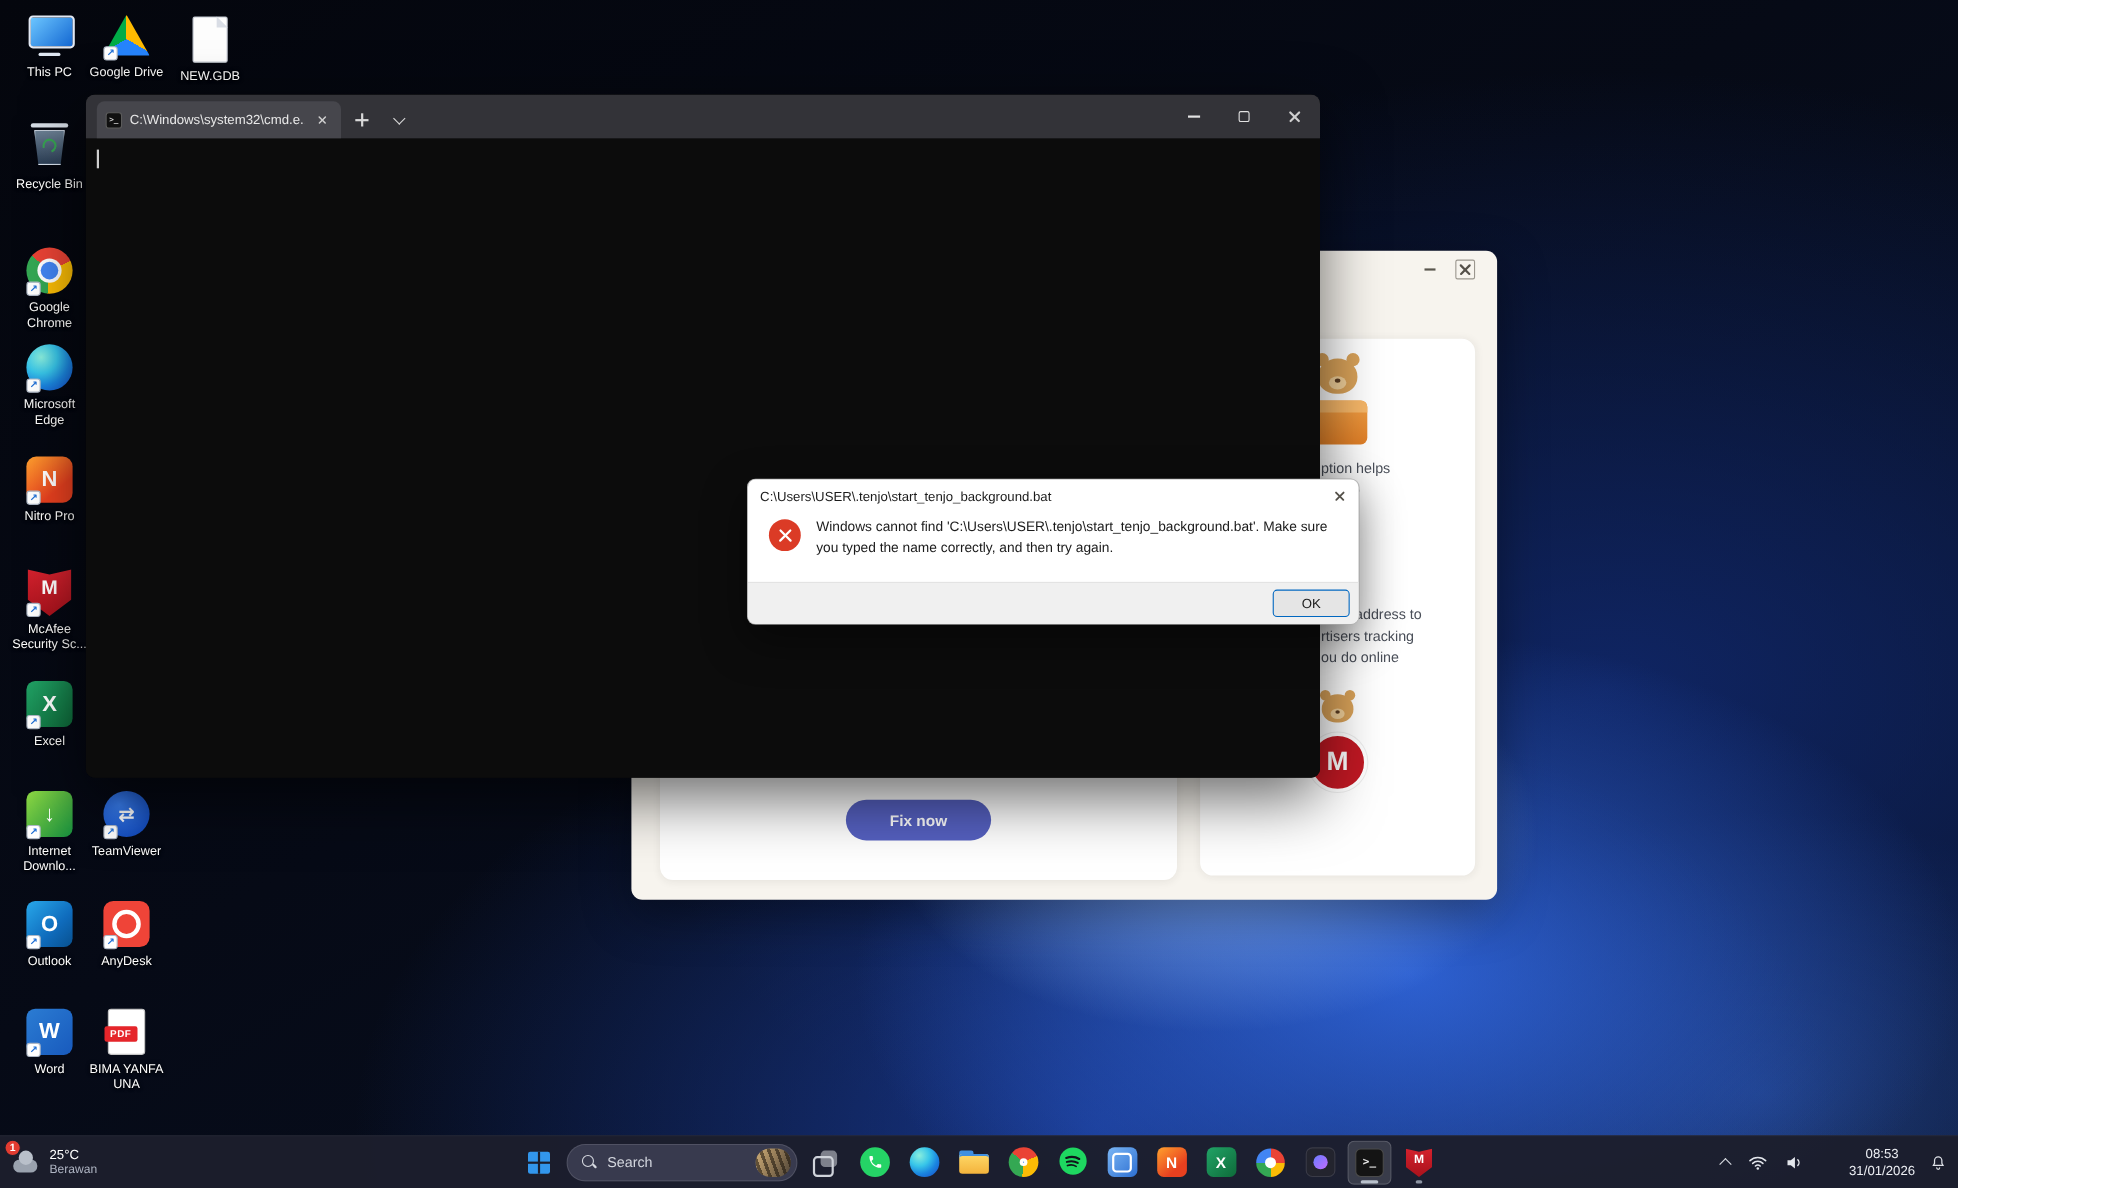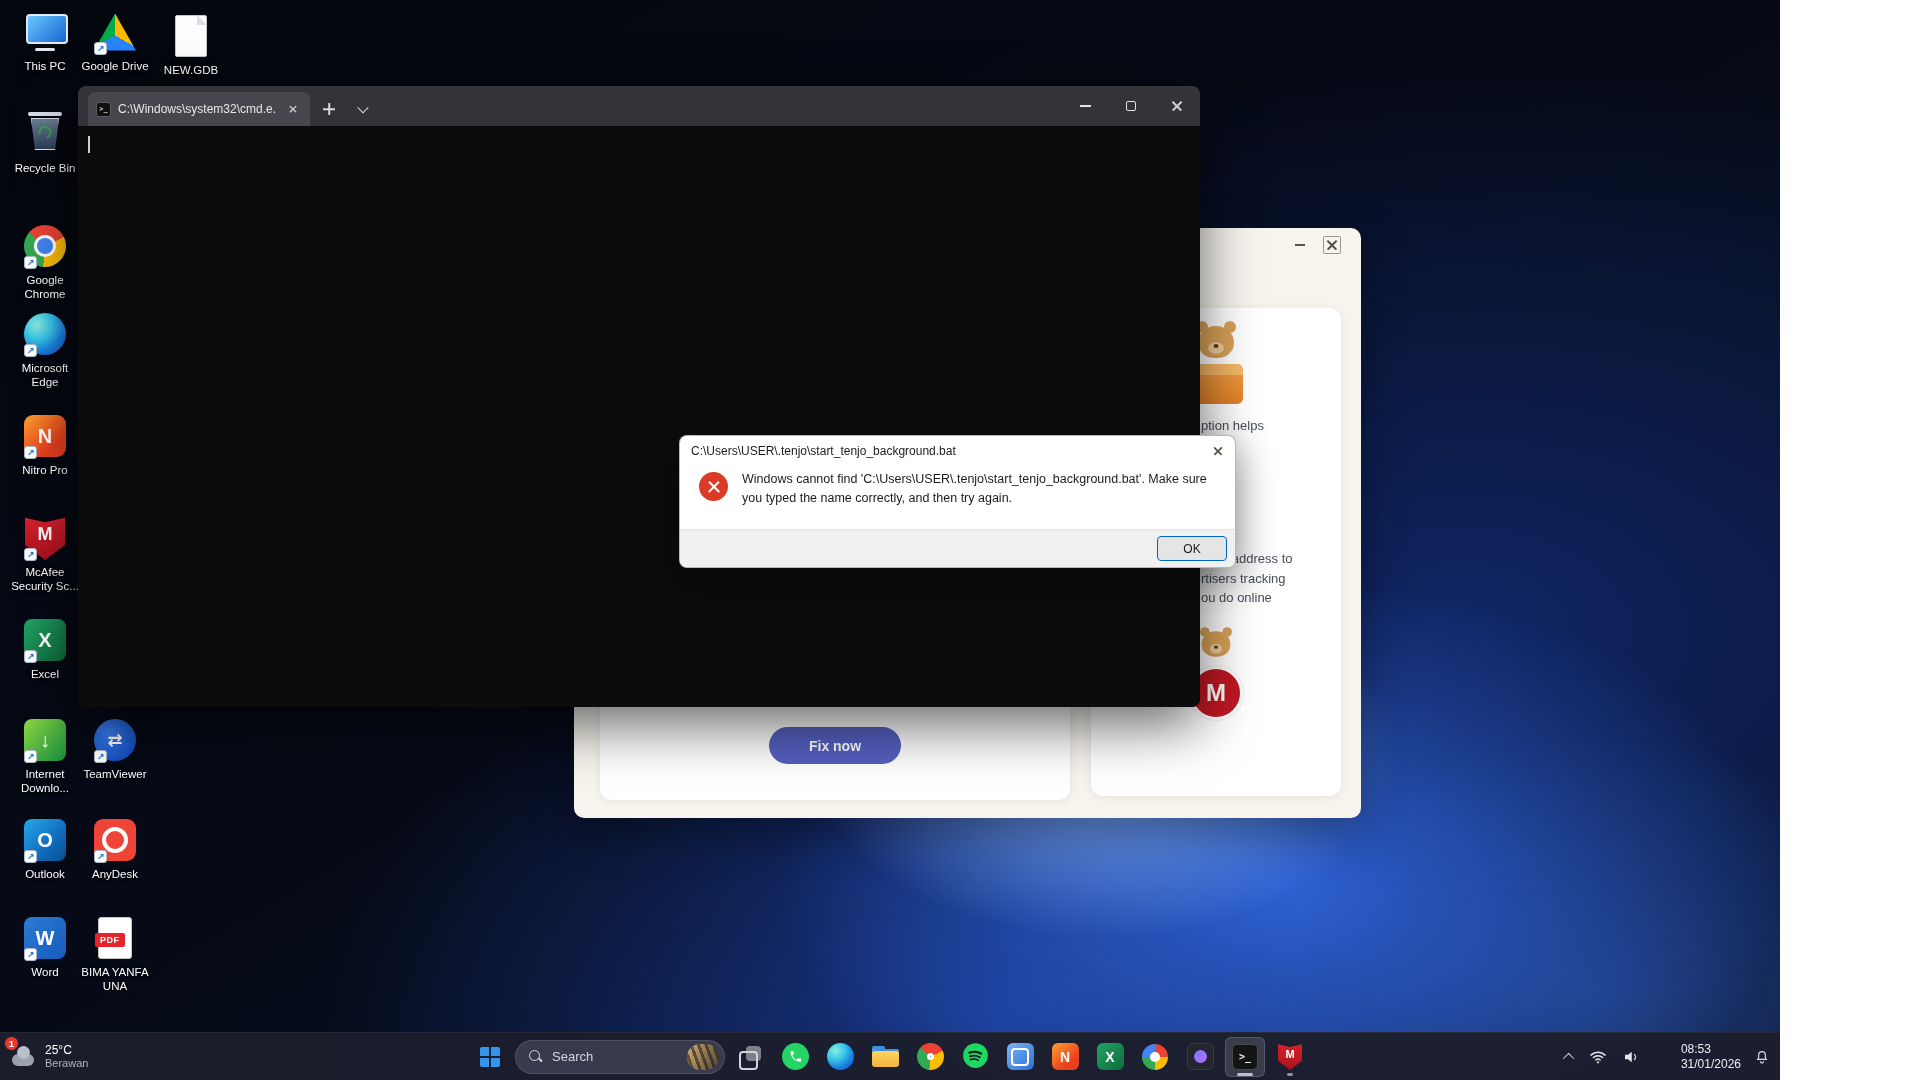--- a/index.html
+++ b/index.html
@@ -221,21 +221,21 @@
   .tb-dark::before { content:""; width:13px; height:13px; border-radius:50%; background:linear-gradient(135deg,#6b7cff,#c06bff); }
   .tb-term { width:26px; height:26px; border-radius:5px; background:#141414; border:1px solid #4a4a4a; color:#e8e8e8;
         font:700 10px/1 "DejaVu Sans Mono",monospace; display:flex; align-items:center; justify-content:center; }
   .tb-shield { width:24px; height:27px; background:linear-gradient(#d6222e,#a9121c);
         clip-path:polygon(0 5%,50% 15%,100% 5%,100% 66%,50% 100%,0 66%);
         display:flex; align-items:center; justify-content:center; padding-bottom:5px; color:#fff; font-size:11px; font-weight:700; }
 
   .tb-right { position:absolute; right:8px; top:0; bottom:0; display:flex; align-items:center; gap:11px; }
   .tray-btn { background:none; border:0; display:flex; align-items:center; justify-content:center; cursor:pointer; padding:2px; }
   .chevup { width:8px; height:8px; border-left:1.8px solid #d7dae0; border-top:1.8px solid #d7dae0; transform:rotate(45deg) translateY(2px); }
-  .clock { background:none; border:0; cursor:pointer; text-align:left; line-height:1.25;margin-left:28px; }
+  .clock { background:none; border:0; cursor:pointer; text-align:center; line-height:1.25;margin-left:28px; }
   .time,.date { font-size:12px; color:#eceef3; }
 </style>
 </head>
 <body>
 
 <div class="screen">
   <div class="wallpaper"></div>
 
   <div class="dicon" style="left:2px;top:8px">
     <div class="dimg">

